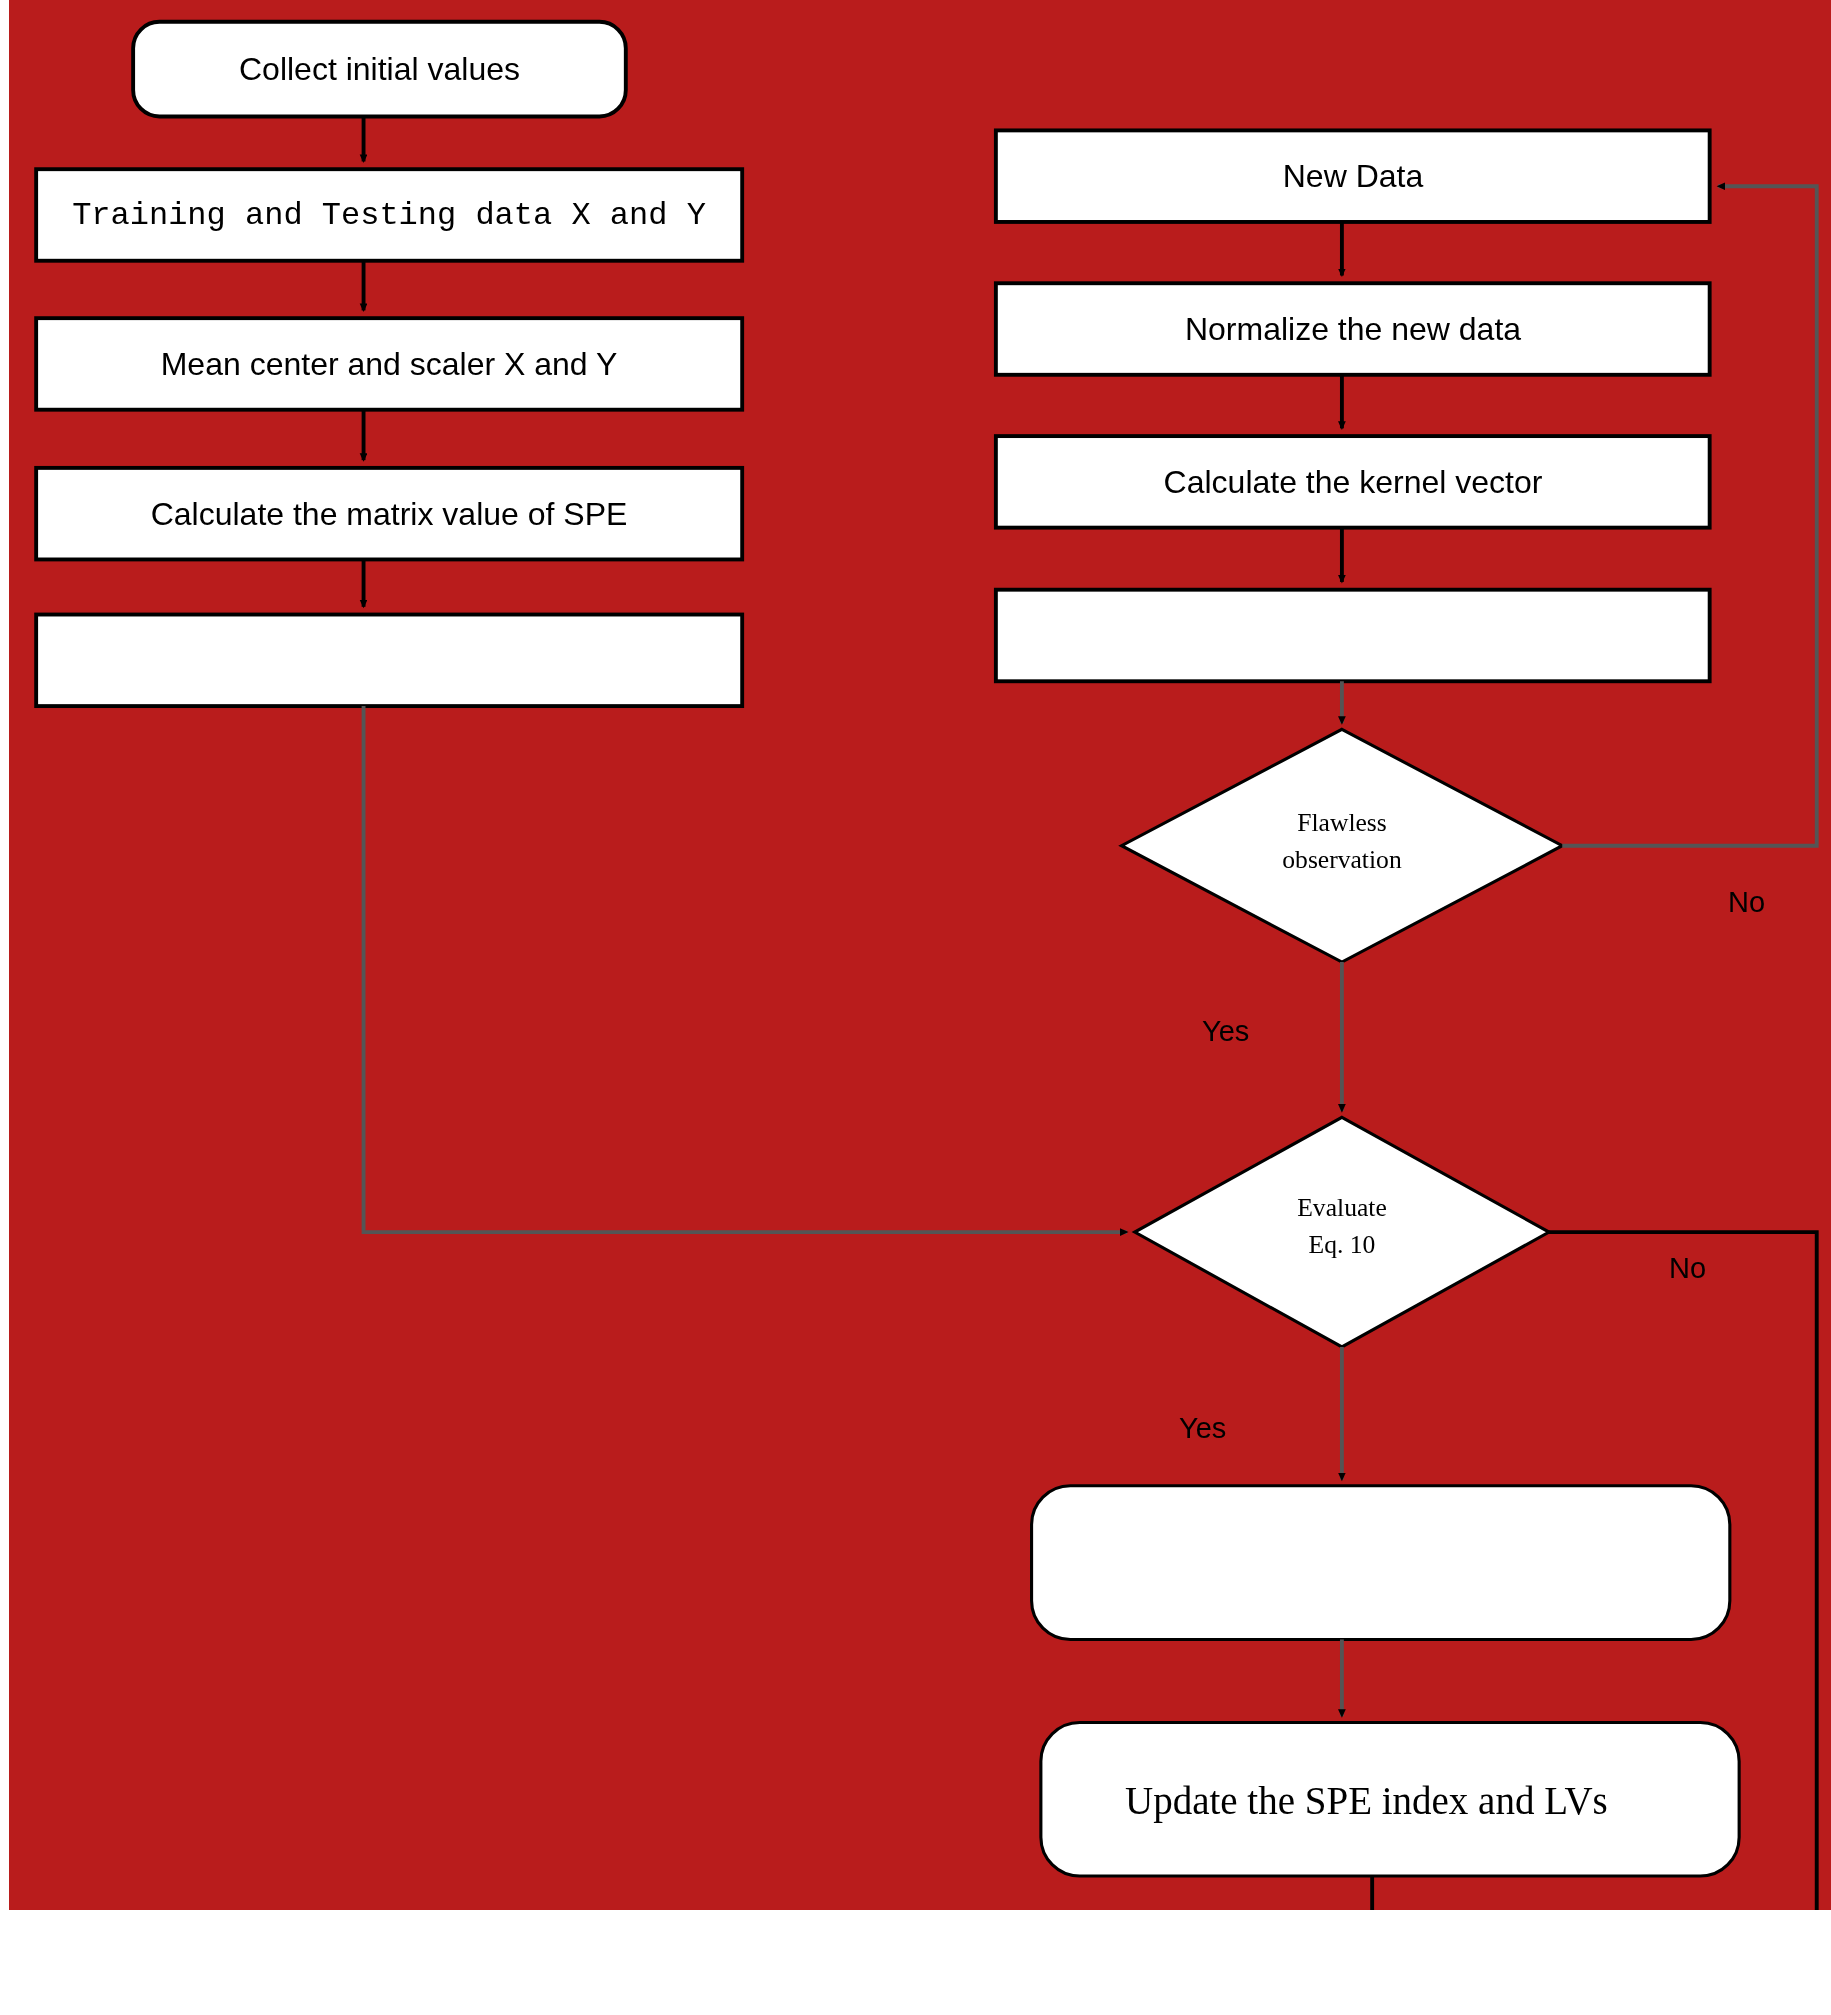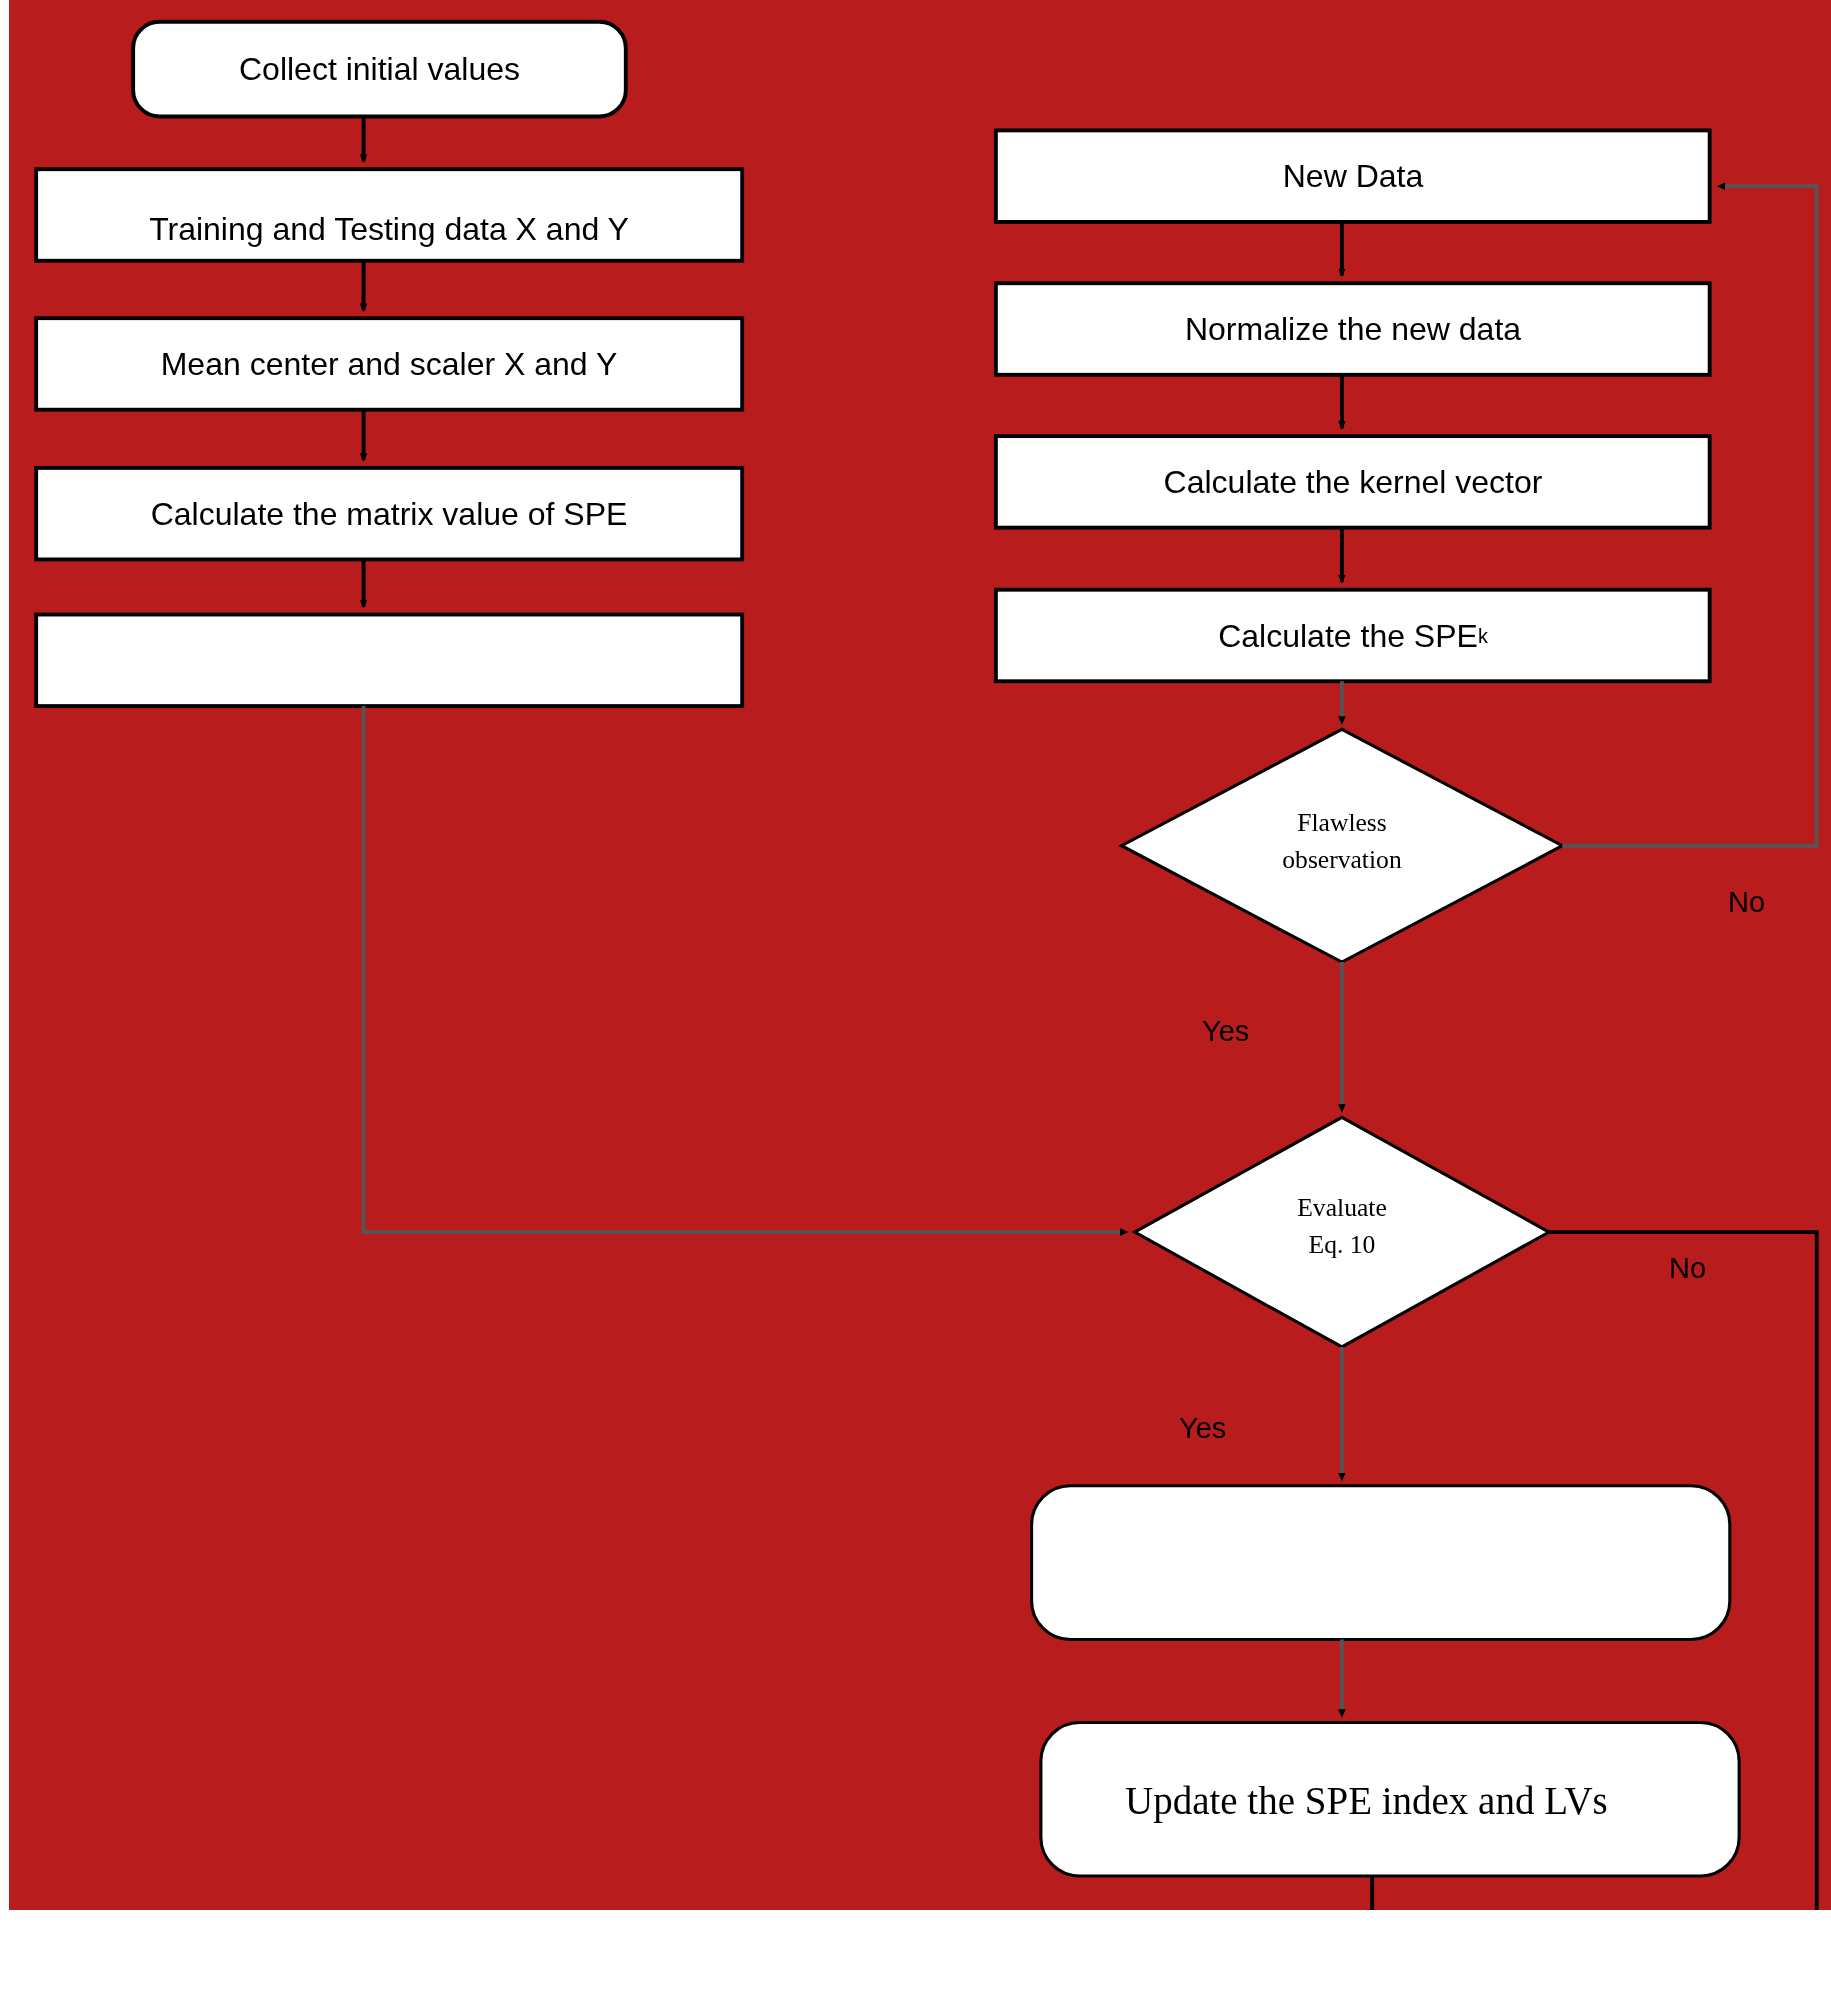--- a/index.html
+++ b/index.html
@@ -118,36 +118,33 @@
 
     <path d="M1985,1588 L2330,1588 L2330,2570" fill="none" stroke="#000000" stroke-width="5"></path>
 
     <line x1="1718" y1="2113" x2="1718" y2="2212" stroke="#555555" stroke-width="5" marker-end="url(#arrowBlack)"></line>
 
     <path d="M1757,2418 L1757,2570 L2330,2570" fill="none" stroke="#000000" stroke-width="5"></path>
   </svg>
 
   <div class="node-text sans" style="left:124px; top:22px; width:493px; height:95px; font-size:32px;">Collect initial values</div>
 
-  <div class="node-text sans" style="left:27px; top:183px; width:706px; height:92px; font-size:32px;">Training and Testing data X and Y</div>
+  <div class="node-text sans" style="left:27px; top:169px; width:706px; height:92px; font-size:32px;font-family:Liberation Mono, monospace;">Training and Testing data X and Y</div>
 
   <div class="node-text sans" style="left:27px; top:318px; width:706px; height:92px; font-size:32px;">Mean center and scaler X and Y</div>
 
   <div class="node-text sans" style="left:27px; top:468px; width:706px; height:92px; font-size:32px;">Calculate the matrix value of SPE</div>
 
 
   <div class="node-text sans" style="left:987px; top:283px; width:714px; height:92px; font-size:32px;">Normalize the new data</div>
 
   <div class="node-text sans" style="left:987px; top:130px; width:714px; height:92px; font-size:32px;">New Data</div>
 
   <div class="node-text sans" style="left:987px; top:436px; width:714px; height:92px; font-size:32px;">Calculate the kernel vector</div>
 
-  <div class="node-text sans" style="left:987px; top:590px; width:714px; height:92px; font-size:32px;">
-    <span>Calculate the SPE</span><sub>k</sub>
-  </div>
 
   <div class="diamond-label" style="left:1209px; top:804px; width:248px;">Flawless
 observation</div>
 
   <div class="diamond-label" style="left:1209px; top:1189px; width:248px;">Evaluate
 Eq. 10</div>
 
 
   <div class="node-text serif left-align" style="left:1116px; top:1736px; width:512px; height:130px; font-size:39px; line-height:1.22;">Update the SPE index and LVs</div>
 

